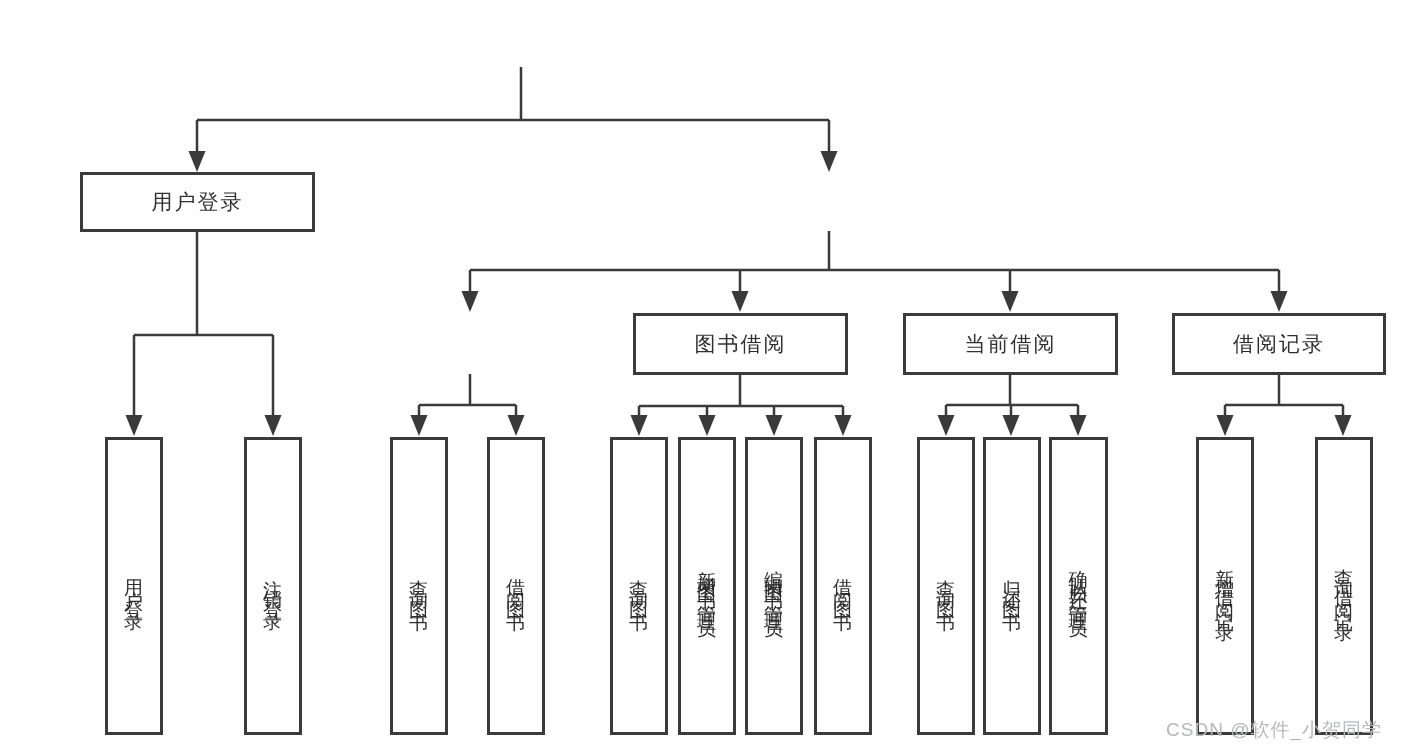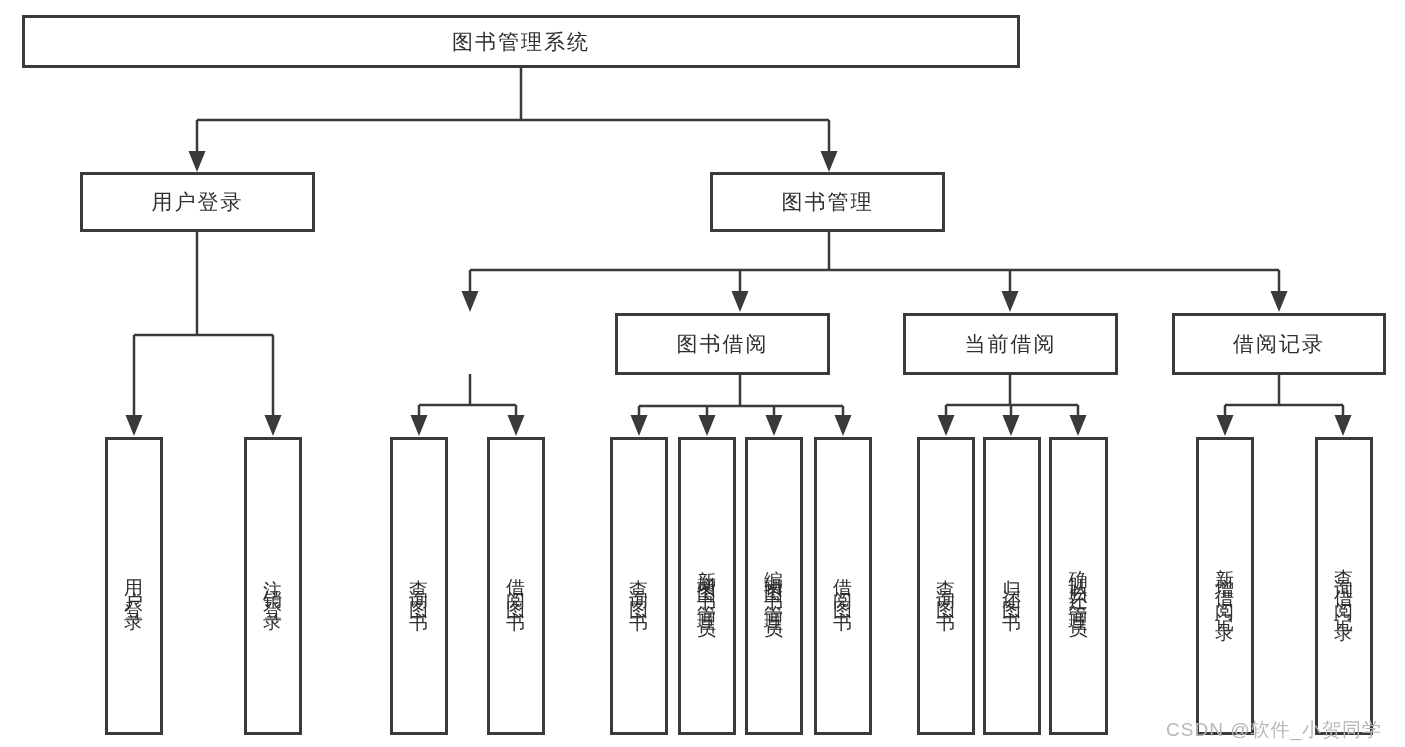--- a/index.html
+++ b/index.html
@@ -110,32 +110,26 @@
       <polygon points="698.5,415 715.5,415 707,436" fill="#3a3a3a"></polygon>
       <polygon points="765.5,415 782.5,415 774,436" fill="#3a3a3a"></polygon>
       <polygon points="834.5,415 851.5,415 843,436" fill="#3a3a3a"></polygon>
       <polygon points="937.5,415 954.5,415 946,436" fill="#3a3a3a"></polygon>
       <polygon points="1002.5,415 1019.5,415 1011,436" fill="#3a3a3a"></polygon>
       <polygon points="1069.5,415 1086.5,415 1078,436" fill="#3a3a3a"></polygon>
       <polygon points="1216.5,415 1233.5,415 1225,436" fill="#3a3a3a"></polygon>
       <polygon points="1334.5,415 1351.5,415 1343,436" fill="#3a3a3a"></polygon>
     </svg>
 
-  <div class="box root">
-    <span class="hlabel">图书管理系统</span>
-  </div>
 
   <div class="box lv2" style="left:80px">
     <span class="hlabel">用户登录</span>
   </div>
-  <div class="box lv2" style="left:710px">
-    <span class="hlabel">图书管理</span>
-  </div>
 
-  <div class="box lv3" style="left:615px">
+  <div class="box lv3" style="left:633px">
     <span class="hlabel">图书借阅</span>
   </div>
   <div class="box lv3" style="left:1172px;width:214px">
     <span class="hlabel">借阅记录</span>
   </div>
   <div class="box lv3" style="left:903px">
     <span class="hlabel">当前借阅</span>
   </div>
 
   <div class="box leaf" style="left:105px">

